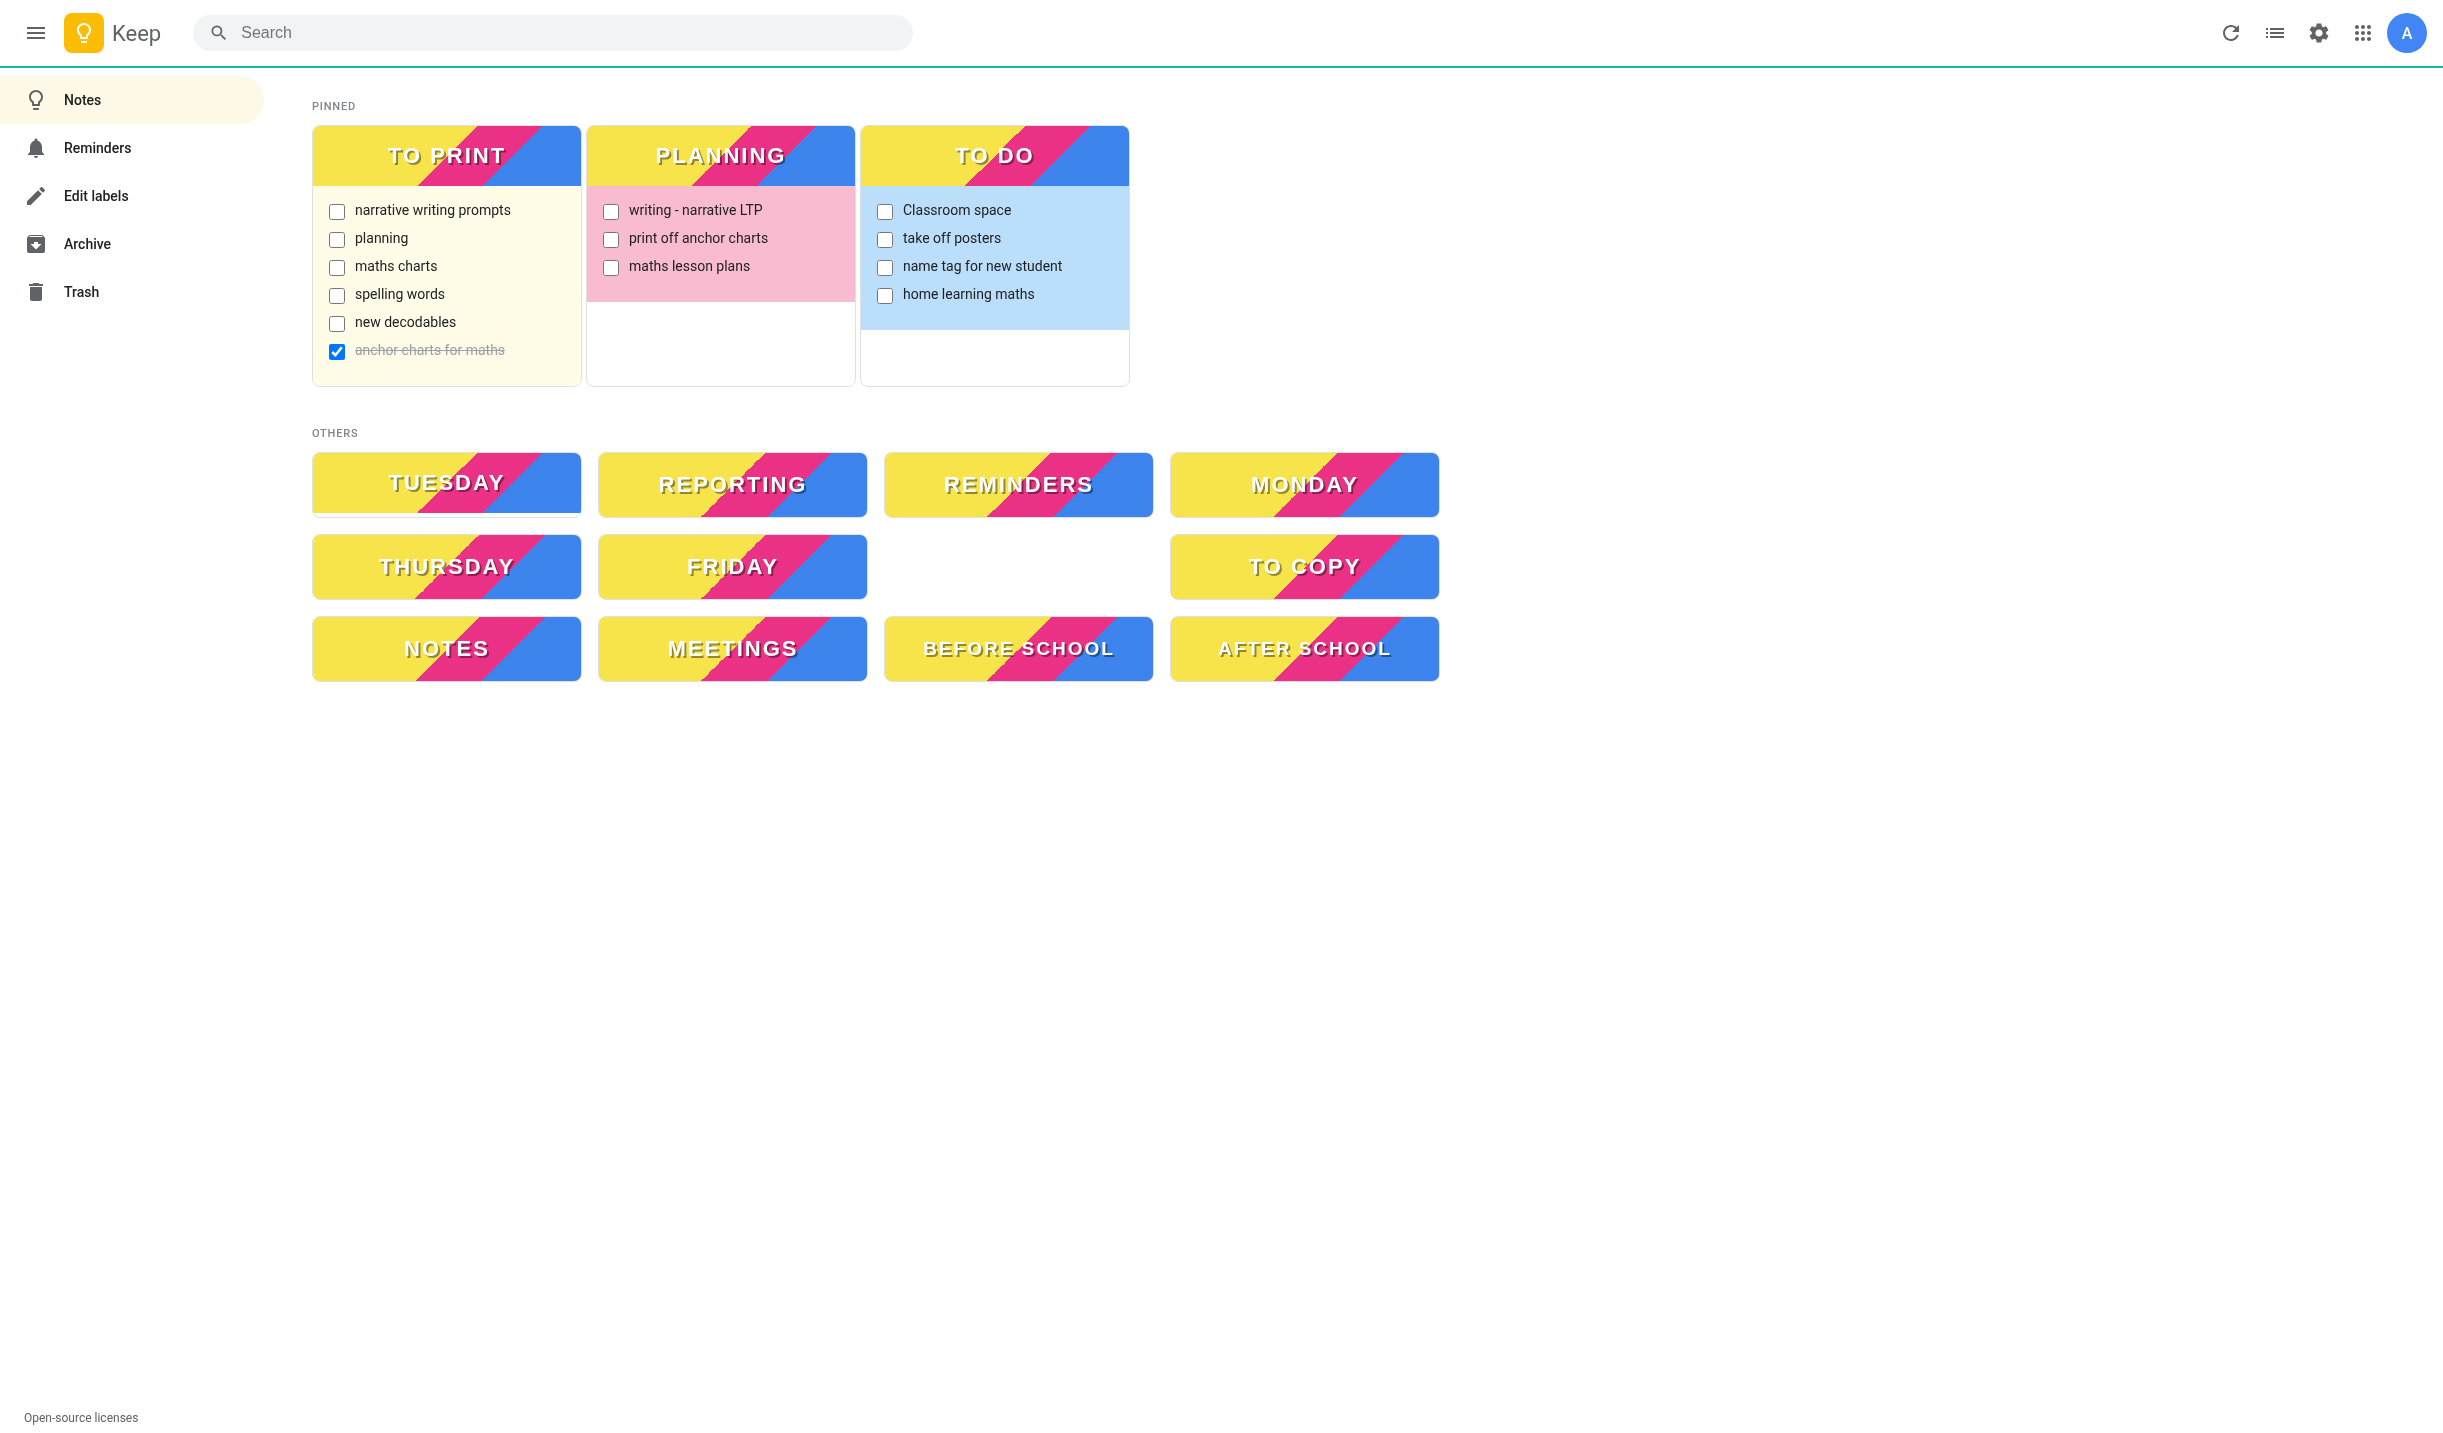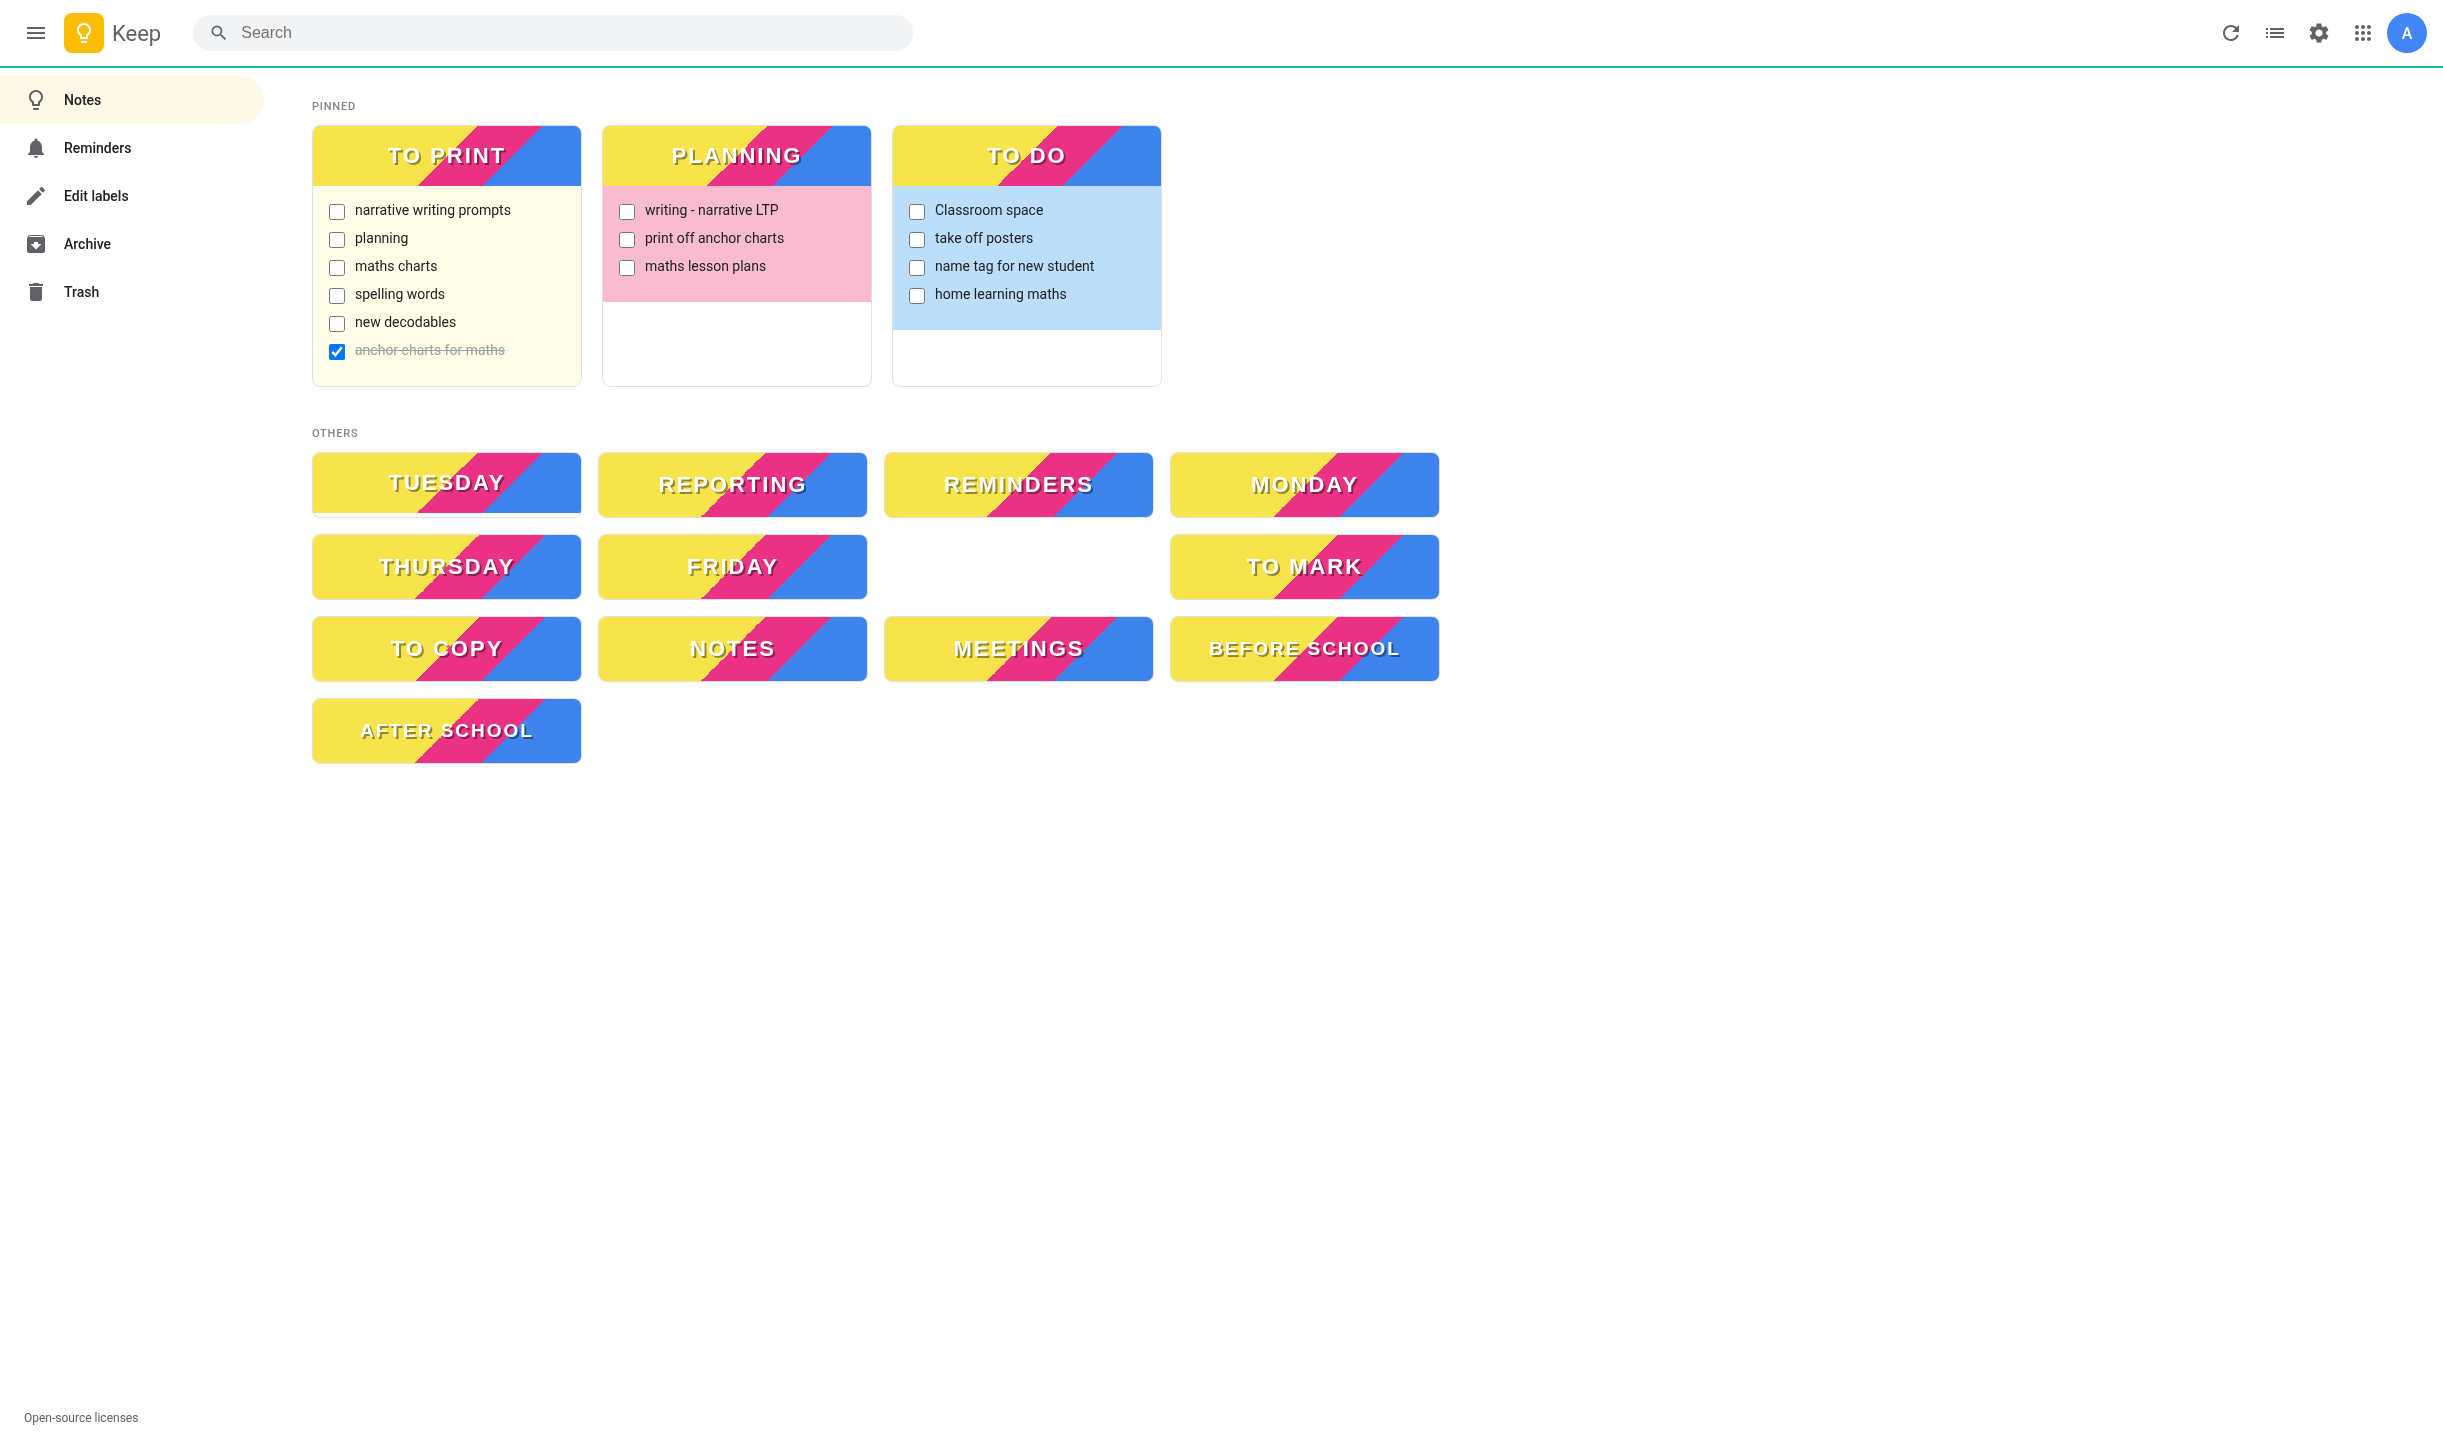--- a/index.html
+++ b/index.html
@@ -27,21 +27,21 @@
     .sidebar-item.active { background: #fef9e7; }
     .sidebar-icon { width: 24px; height: 24px; display: flex; align-items: center; justify-content: center; color: #5f6368; }
 
     
     .content { flex: 1; overflow-y: auto; padding: 16px 32px; }
 
     
     .section-label { font-size: 11px; font-weight: 500; color: #80868b; letter-spacing: 0.8px; margin: 16px 0 12px 0; }
 
     
-    .notes-grid { display: flex; gap: 20px; flex-wrap: wrap; }
+    .notes-grid { display: flex; gap: 4px; flex-wrap: wrap; }
 
     
     .note-card { width: 270px; border-radius: 8px; border: 1px solid #e0e0e0; overflow: hidden; cursor: pointer; }
 
     .note-header-banner { height: 60px; position: relative; overflow: hidden; display: flex; align-items: center; justify-content: center; }
     .note-header-banner .banner-title { font-size: 22px; font-weight: 900; color: #fff; text-shadow: 2px 2px 0 rgba(0,0,0,0.3); letter-spacing: 2px; z-index: 2; position: relative; font-family: Arial Black, Arial, sans-serif; }
 
     
     .note-body-yellow { background: #fffde7; padding: 16px; }
     .note-body-pink { background: #f8bbd0; padding: 16px; }
@@ -305,25 +305,20 @@
       </div>
 
       <div class="banner-only-card">
         <div class="note-header-banner diag-banner">
           <span class="banner-title" style="position:relative;z-index:3;font-size:22px;font-weight:900;color:white;text-shadow:2px 2px 0 rgba(0,0,0,0.4);letter-spacing:2px;font-family:'Arial Black',Arial,sans-serif;">FRIDAY</span>
         </div>
       </div>
 
       <div style="visibility:hidden;"></div>
 
-      <div class="banner-only-card">
-        <div class="note-header-banner diag-banner">
-          <span class="banner-title" style="position:relative;z-index:3;font-size:22px;font-weight:900;color:white;text-shadow:2px 2px 0 rgba(0,0,0,0.4);letter-spacing:2px;font-family:'Arial Black',Arial,sans-serif;">TO MARK</span>
-        </div>
-      </div>
 
       <div class="banner-only-card">
         <div class="note-header-banner diag-banner">
           <span class="banner-title" style="position:relative;z-index:3;font-size:22px;font-weight:900;color:white;text-shadow:2px 2px 0 rgba(0,0,0,0.4);letter-spacing:2px;font-family:'Arial Black',Arial,sans-serif;">TO COPY</span>
         </div>
       </div>
 
       <div class="banner-only-card">
         <div class="note-header-banner diag-banner">
           <span class="banner-title" style="position:relative;z-index:3;font-size:22px;font-weight:900;color:white;text-shadow:2px 2px 0 rgba(0,0,0,0.4);letter-spacing:2px;font-family:'Arial Black',Arial,sans-serif;">NOTES</span>

